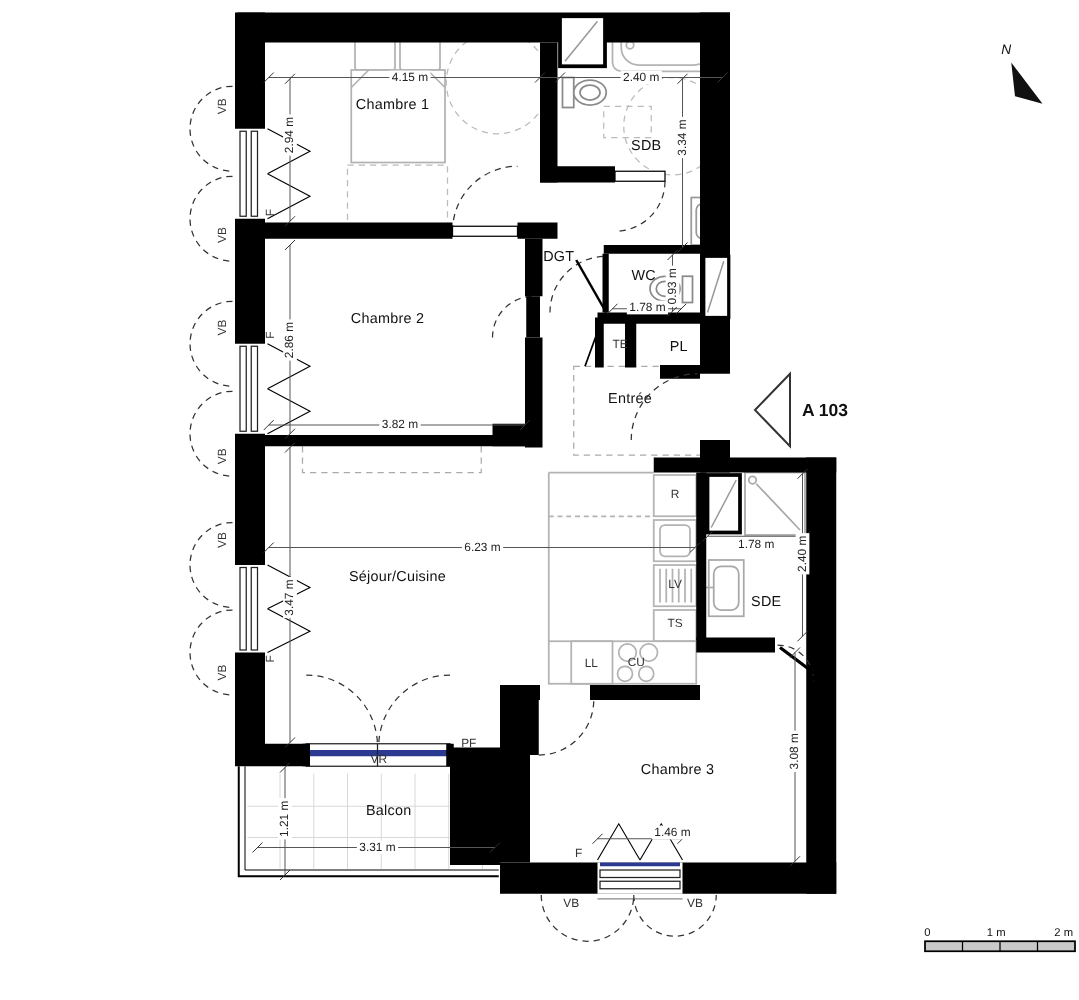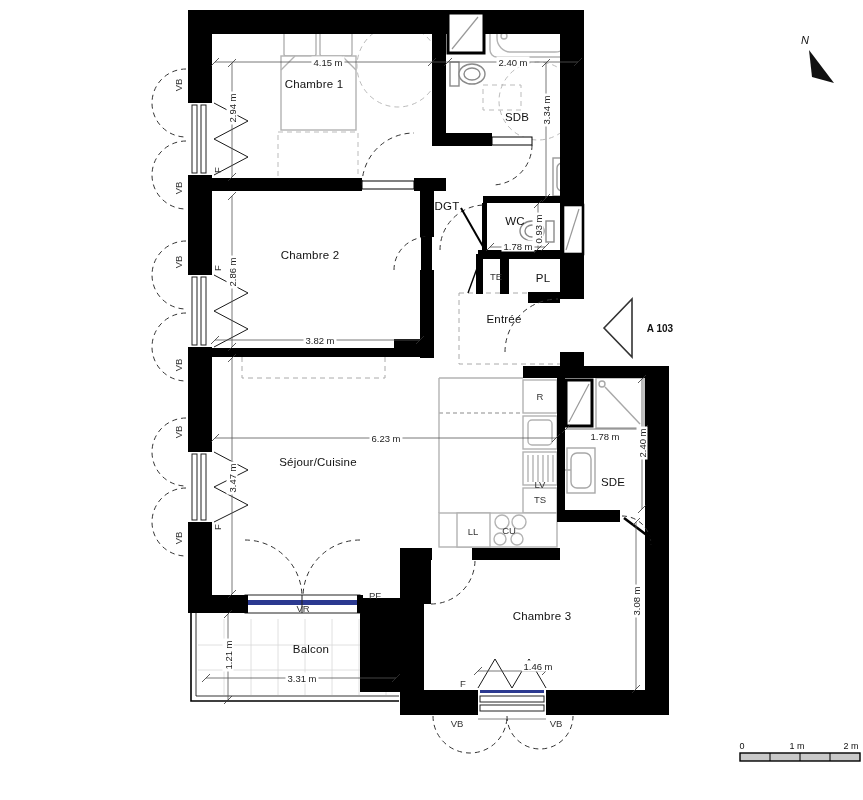--- a/index.html
+++ b/index.html
@@ -5,21 +5,21 @@
   html,body { margin:0; padding:0; background:#fff; }
   #stage { position:relative; width:863px; height:800px; background:#fff; overflow:hidden;
            font-family:"Liberation Sans", sans-serif; }
   svg { position:absolute; left:0; top:0; }
   .lbl { position:absolute; transform:translate(-50%,-50%); white-space:nowrap; color:#111; }
   .room  { font-size:11.5px; letter-spacing:.2px; }
   .dim   { font-size:9.5px; background:#fff; padding:0 2px; color:#222; }
   .dimv  { transform:translate(-50%,-50%) rotate(-90deg); }
   .tag   { font-size:9.5px; color:#333; }
   .tagv  { transform:translate(-50%,-50%) rotate(-90deg); font-size:9.5px; color:#333; }
-  .unit  { font-size:10px; font-weight:bold; color:#111; }
+  .unit  { font-size:14px; font-weight:bold; color:#111; }
   .north { font-size:11px; font-style:italic; color:#111; }
   .scale-lbl { font-size:9px; color:#111; }
   #nota { position:absolute; left:3px; top:767px; width:858px; font-size:8.3px;
           line-height:10.6px; color:#555; }
 </style>
 </head>
 <body>
 
 <div id="stage">
 
@@ -319,21 +319,21 @@
   <div class="lbl tag" style="left:457px;top:723px">VB</div>
   <div class="lbl tag" style="left:556px;top:723px">VB</div>
   <div class="lbl tagv" style="left:217px;top:170px">F</div>
   <div class="lbl tagv" style="left:217px;top:268px">F</div>
   <div class="lbl tagv" style="left:217px;top:527px">F</div>
   <div class="lbl tag" style="left:463px;top:683px">F</div>
   <div class="lbl tag" style="left:375px;top:595px">PF</div>
   <div class="lbl tag" style="left:303px;top:608px">VR</div>
 
   <div class="lbl tag" style="left:540px;top:396px">R</div>
-  <div class="lbl tag" style="left:540px;top:484px">LV</div>
+  <div class="lbl tag" style="left:540px;top:468px">LV</div>
   <div class="lbl tag" style="left:540px;top:499px">TS</div>
   <div class="lbl tag" style="left:473px;top:531px">LL</div>
   <div class="lbl tag" style="left:509px;top:530px">CU</div>
 
   <div class="lbl scale-lbl" style="left:742px;top:746px">0</div>
   <div class="lbl scale-lbl" style="left:797px;top:746px">1 m</div>
   <div class="lbl scale-lbl" style="left:851px;top:746px">2 m</div>
 
   <div id="nota">
   </div>

